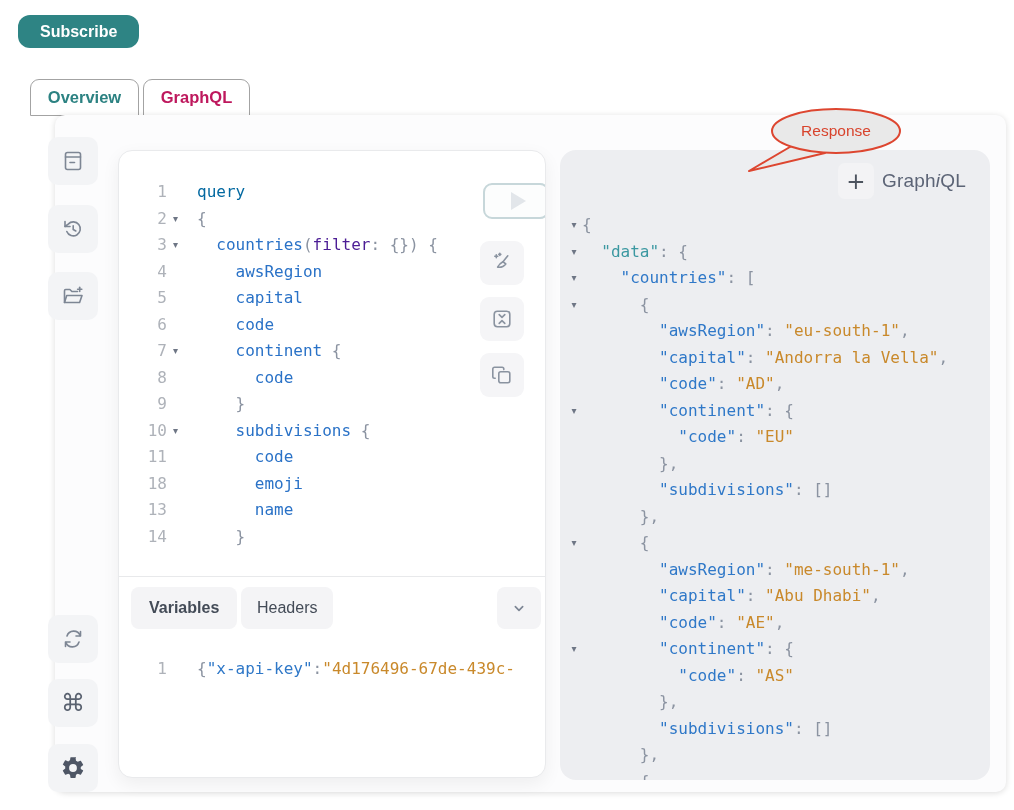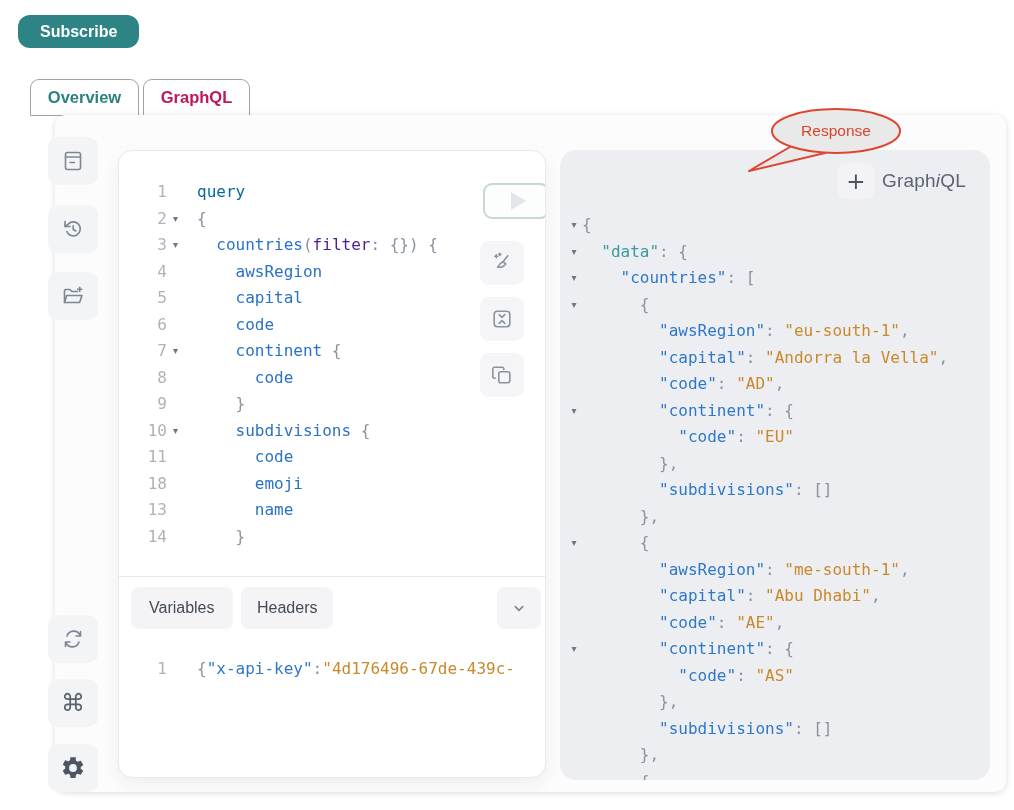--- a/index.html
+++ b/index.html
@@ -50,21 +50,21 @@
     display:flex;align-items:center;justify-content:center;box-sizing:border-box;}
   .play-tri{width:0;height:0;border-top:9px solid transparent;border-bottom:9px solid transparent;
     border-left:15px solid #e2e6ea;margin-left:4px;}
   .tool-btn{position:absolute;left:361px;width:44px;height:44px;border-radius:9px;
     background:#f5f5f7;border:none;display:flex;align-items:center;justify-content:center;}
   .tool-btn svg{stroke:#8a93a0;fill:none;stroke-width:1.6;stroke-linecap:round;stroke-linejoin:round;}
   #prettify-button{top:90px;} #merge-button{top:146px;} #copy-button{top:202px;}
   .editor-divider{position:absolute;left:0;right:0;top:425px;height:1px;background:#e8e9eb;}
   .pill-tab{position:absolute;top:436px;height:42px;border-radius:8px;background:#f4f4f6;
     border:none;display:flex;align-items:center;font-size:16px;color:#434b57;}
-  #variables-tab{left:12px;padding:0 18px;}
+  #variables-tab{left:12px;padding:0 18px;font-weight:bold;}
   #headers-tab{left:122px;padding:0 16px;}
   .collapse-btn{position:absolute;left:378px;top:436px;width:44px;height:42px;border-radius:8px;
     background:#f4f4f6;border:none;display:flex;align-items:center;justify-content:center;}
   .collapse-btn svg{stroke:#7d8694;fill:none;stroke-width:1.8;stroke-linecap:round;stroke-linejoin:round;}
 
   
   .response-panel{position:absolute;left:560px;top:150px;width:430px;height:630px;
     background:#edeef1;border-radius:16px;overflow:hidden;}
   .add-tab{position:absolute;left:278px;top:13px;width:36px;height:36px;border-radius:7px;
     background:#f3f3f5;border:none;font-size:23px;color:#4d545f;line-height:34px;

